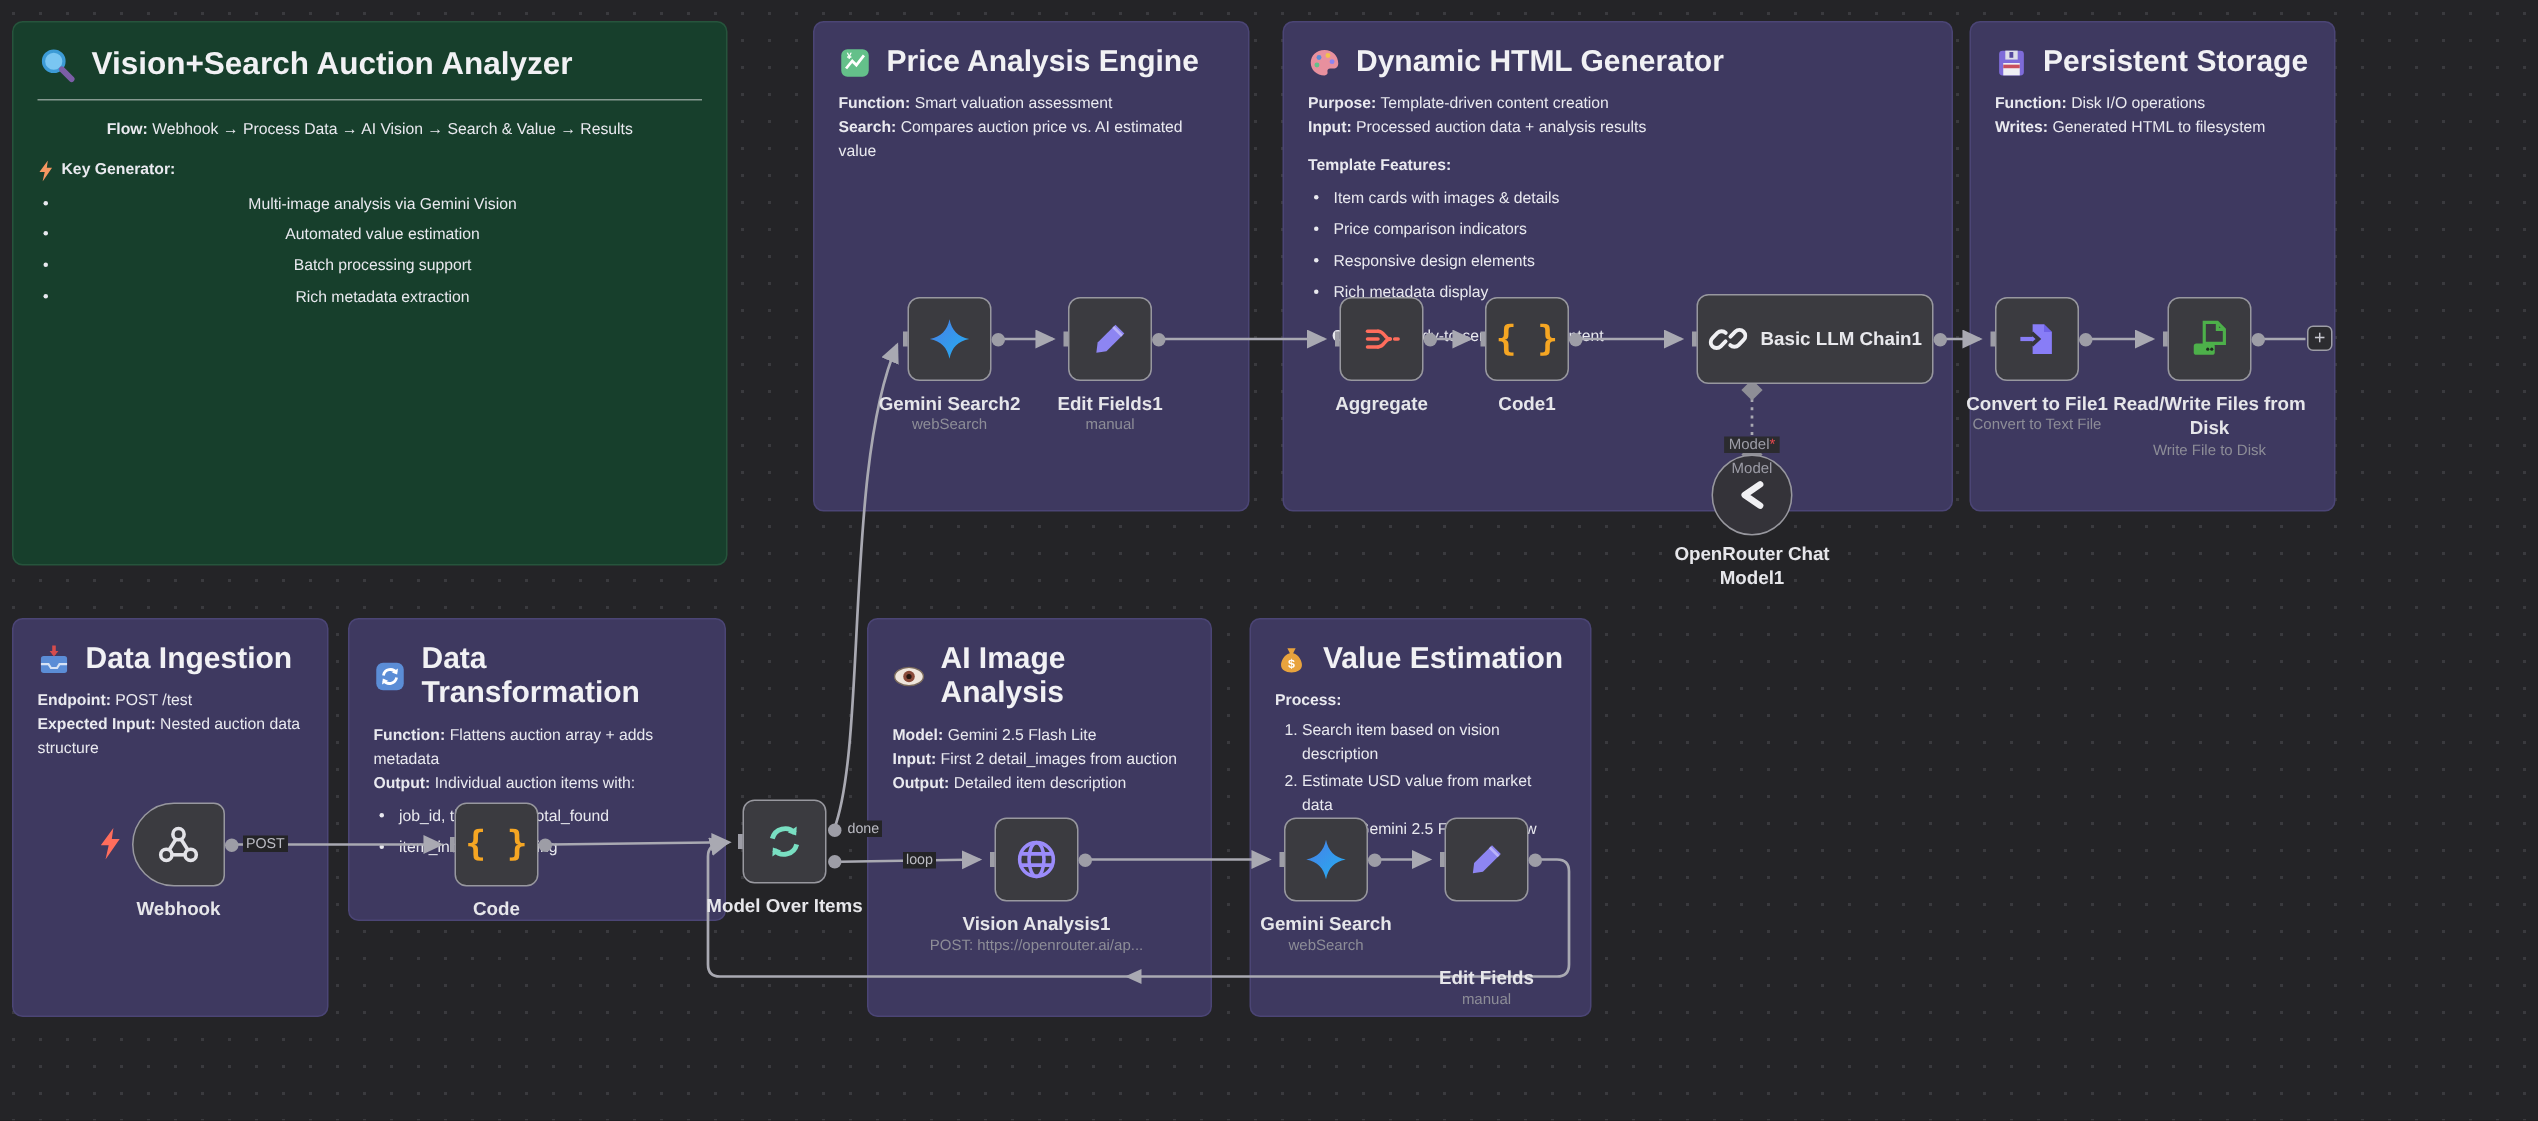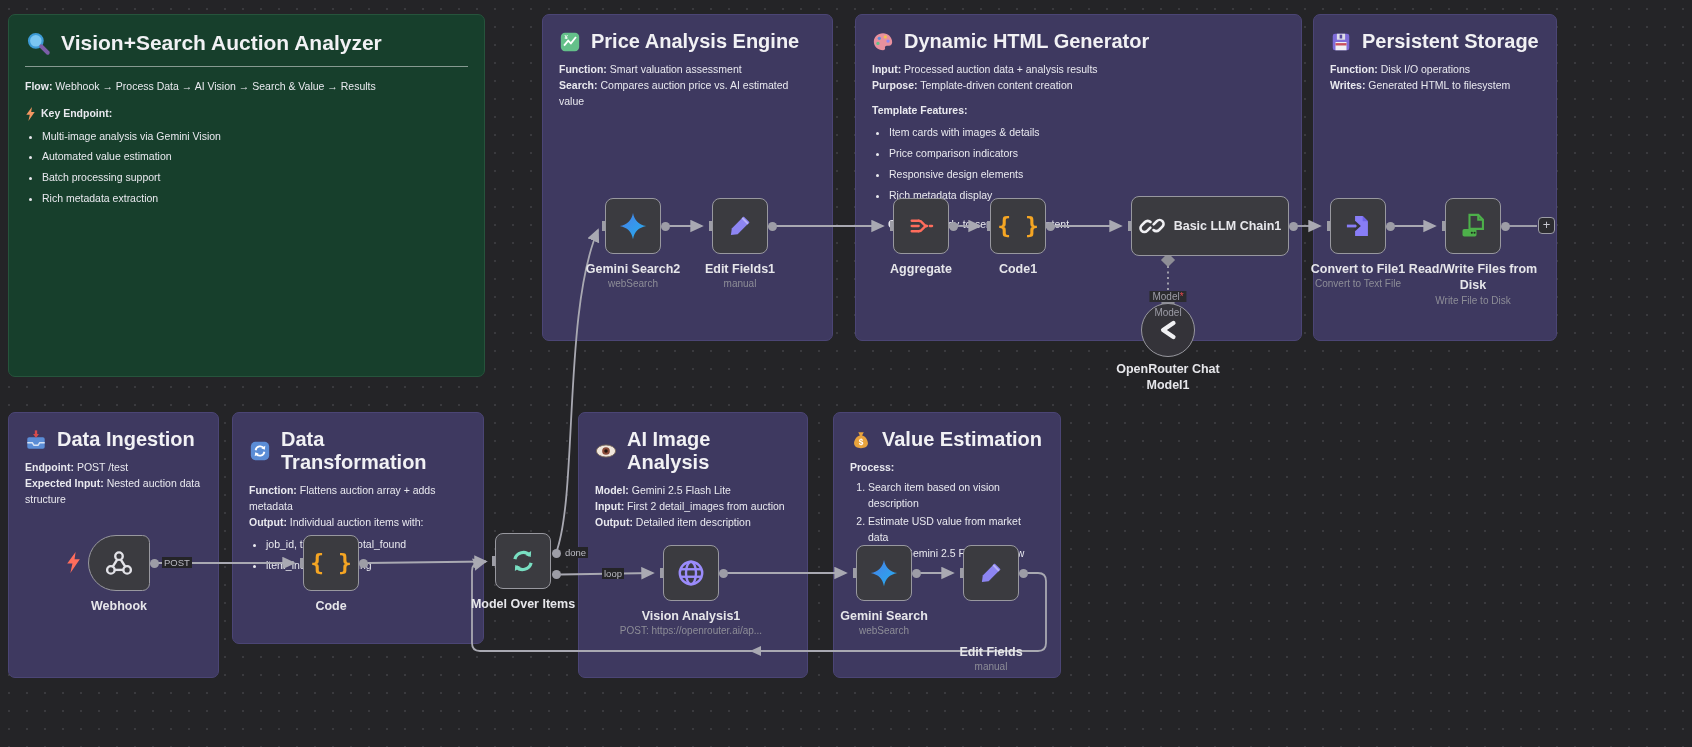--- a/index.html
+++ b/index.html
@@ -44,37 +44,37 @@
   .plus-btn{position:absolute;width:17px;height:17px;border:1.6px solid #9d9da6;border-radius:4px;color:#c9c9d1;
     font-size:13px;line-height:14px;text-align:center;box-sizing:border-box;z-index:3;background:#2c2c30;}
   #wires{position:absolute;left:0;top:0;z-index:2;}
   .bolt{position:absolute;z-index:3;}
 </style>
 </head>
 <body>
 
 <div id="canvas">
 
-  <div class="sticky green" style="left:8px;top:14px;width:477px;height:363px;">
+  <div class="sticky green" style="left:8px;top:14px;width:477px;height:363px;text-align:center;">
     <div class="s-title big">
       <svg width="26" height="26" viewBox="0 0 24 24">
           <circle cx="10" cy="10" r="6.3" fill="#7ac6f2" stroke="#3d9bd6" stroke-width="2"></circle>
           <line x1="15" y1="15" x2="21" y2="21" stroke="#7b5ea7" stroke-width="3.6" stroke-linecap="round"></line>
         </svg>
       <span>Vision+Search Auction Analyzer</span>
     </div>
     <hr class="title-rule">
     <div class="s-body">
       <p class="s-p"><b>Flow:</b> <span>Webhook → Process Data → AI Vision → Search &amp; Value → Results</span></p>
       <div class="s-gap"></div>
       <div class="s-feat">
         <svg width="11" height="14" viewBox="0 0 14 20">
             <path d="M9 0 L1 11 H6 L4 20 L13 7 H8 Z" fill="#f59762"></path>
           </svg>
-        <b>Key Endpoint:</b>
+        <b>Key Generator:</b>
       </div>
       <ul class="s-list">
         <li>Multi-image analysis via Gemini Vision</li>
         <li>Automated value estimation</li>
         <li>Batch processing support</li>
         <li>Rich metadata extraction</li>
       </ul>
     </div>
   </div>
 
@@ -98,22 +98,22 @@
       <svg width="22" height="22" viewBox="0 0 24 24">
           <path d="M12 2.5 C6 2.5 2 6.6 2 11.8 C2 17 6.3 21 12 21 C13.6 21 14.6 20 14.2 18.6 C13.8 17.2 14.6 16 16.2 16 L18.6 16 C20.6 16 22 14.4 22 12.3 C22 6.7 17.6 2.5 12 2.5 Z" fill="#e8909e"></path>
           <circle cx="8" cy="8" r="1.8" fill="#5b8dd6"></circle>
           <circle cx="14.5" cy="6.5" r="1.8" fill="#f2c14e"></circle>
           <circle cx="6.5" cy="13.5" r="1.8" fill="#64c08a"></circle>
           <circle cx="17.5" cy="11" r="1.8" fill="#8d85f2"></circle>
         </svg>
       <span>Dynamic HTML Generator</span>
     </div>
     <div class="s-body">
+      <p class="s-p"><b>Purpose:</b> <span>Template-driven content creation</span></p>
       <p class="s-p"><b>Input:</b> <span>Processed auction data + analysis results</span></p>
-      <p class="s-p"><b>Purpose:</b> <span>Template-driven content creation</span></p>
       <div class="s-gap"></div>
       <p class="s-p"><b>Template Features:</b></p>
       <ul class="s-list">
         <li>Item cards with images &amp; details</li>
         <li>Price comparison indicators</li>
         <li>Responsive design elements</li>
         <li>Rich metadata display</li>
       </ul>
       <div class="s-gap"></div>
       <p class="s-p s-indent"><b>Output:</b> <span>Ready-to-serve HTML content</span></p>
@@ -146,21 +146,21 @@
           <path d="M8.8 5.5 L12 9.5 L15.2 5.5" fill="#d64c4c"></path>
         </svg>
       <span>Data Ingestion</span>
     </div>
     <div class="s-body">
       <p class="s-p"><b>Endpoint:</b> <span>POST /test</span></p>
       <p class="s-p"><b>Expected Input:</b> <span>Nested auction data structure</span></p>
     </div>
   </div>
 
-  <div class="sticky purple" style="left:232px;top:412px;width:252px;height:232px;">
+  <div class="sticky purple" style="left:232px;top:412px;width:252px;height:202px;">
     <div class="s-title">
       <svg width="22" height="22" viewBox="0 0 24 24">
           <rect x="2" y="2" width="20" height="20" rx="5" fill="#5b8dd6"></rect>
           <path d="M7.2 11.2 A5.2 5.2 0 0 1 16.6 9.2" stroke="#fff" stroke-width="2" fill="none"></path>
           <path d="M17.8 6.2 L17.2 10.6 L13.4 9" fill="#fff"></path>
           <path d="M16.8 12.8 A5.2 5.2 0 0 1 7.4 14.8" stroke="#fff" stroke-width="2" fill="none"></path>
           <path d="M6.2 17.8 L6.8 13.4 L10.6 15" fill="#fff"></path>
         </svg>
       <span>Data Transformation</span>
     </div>

